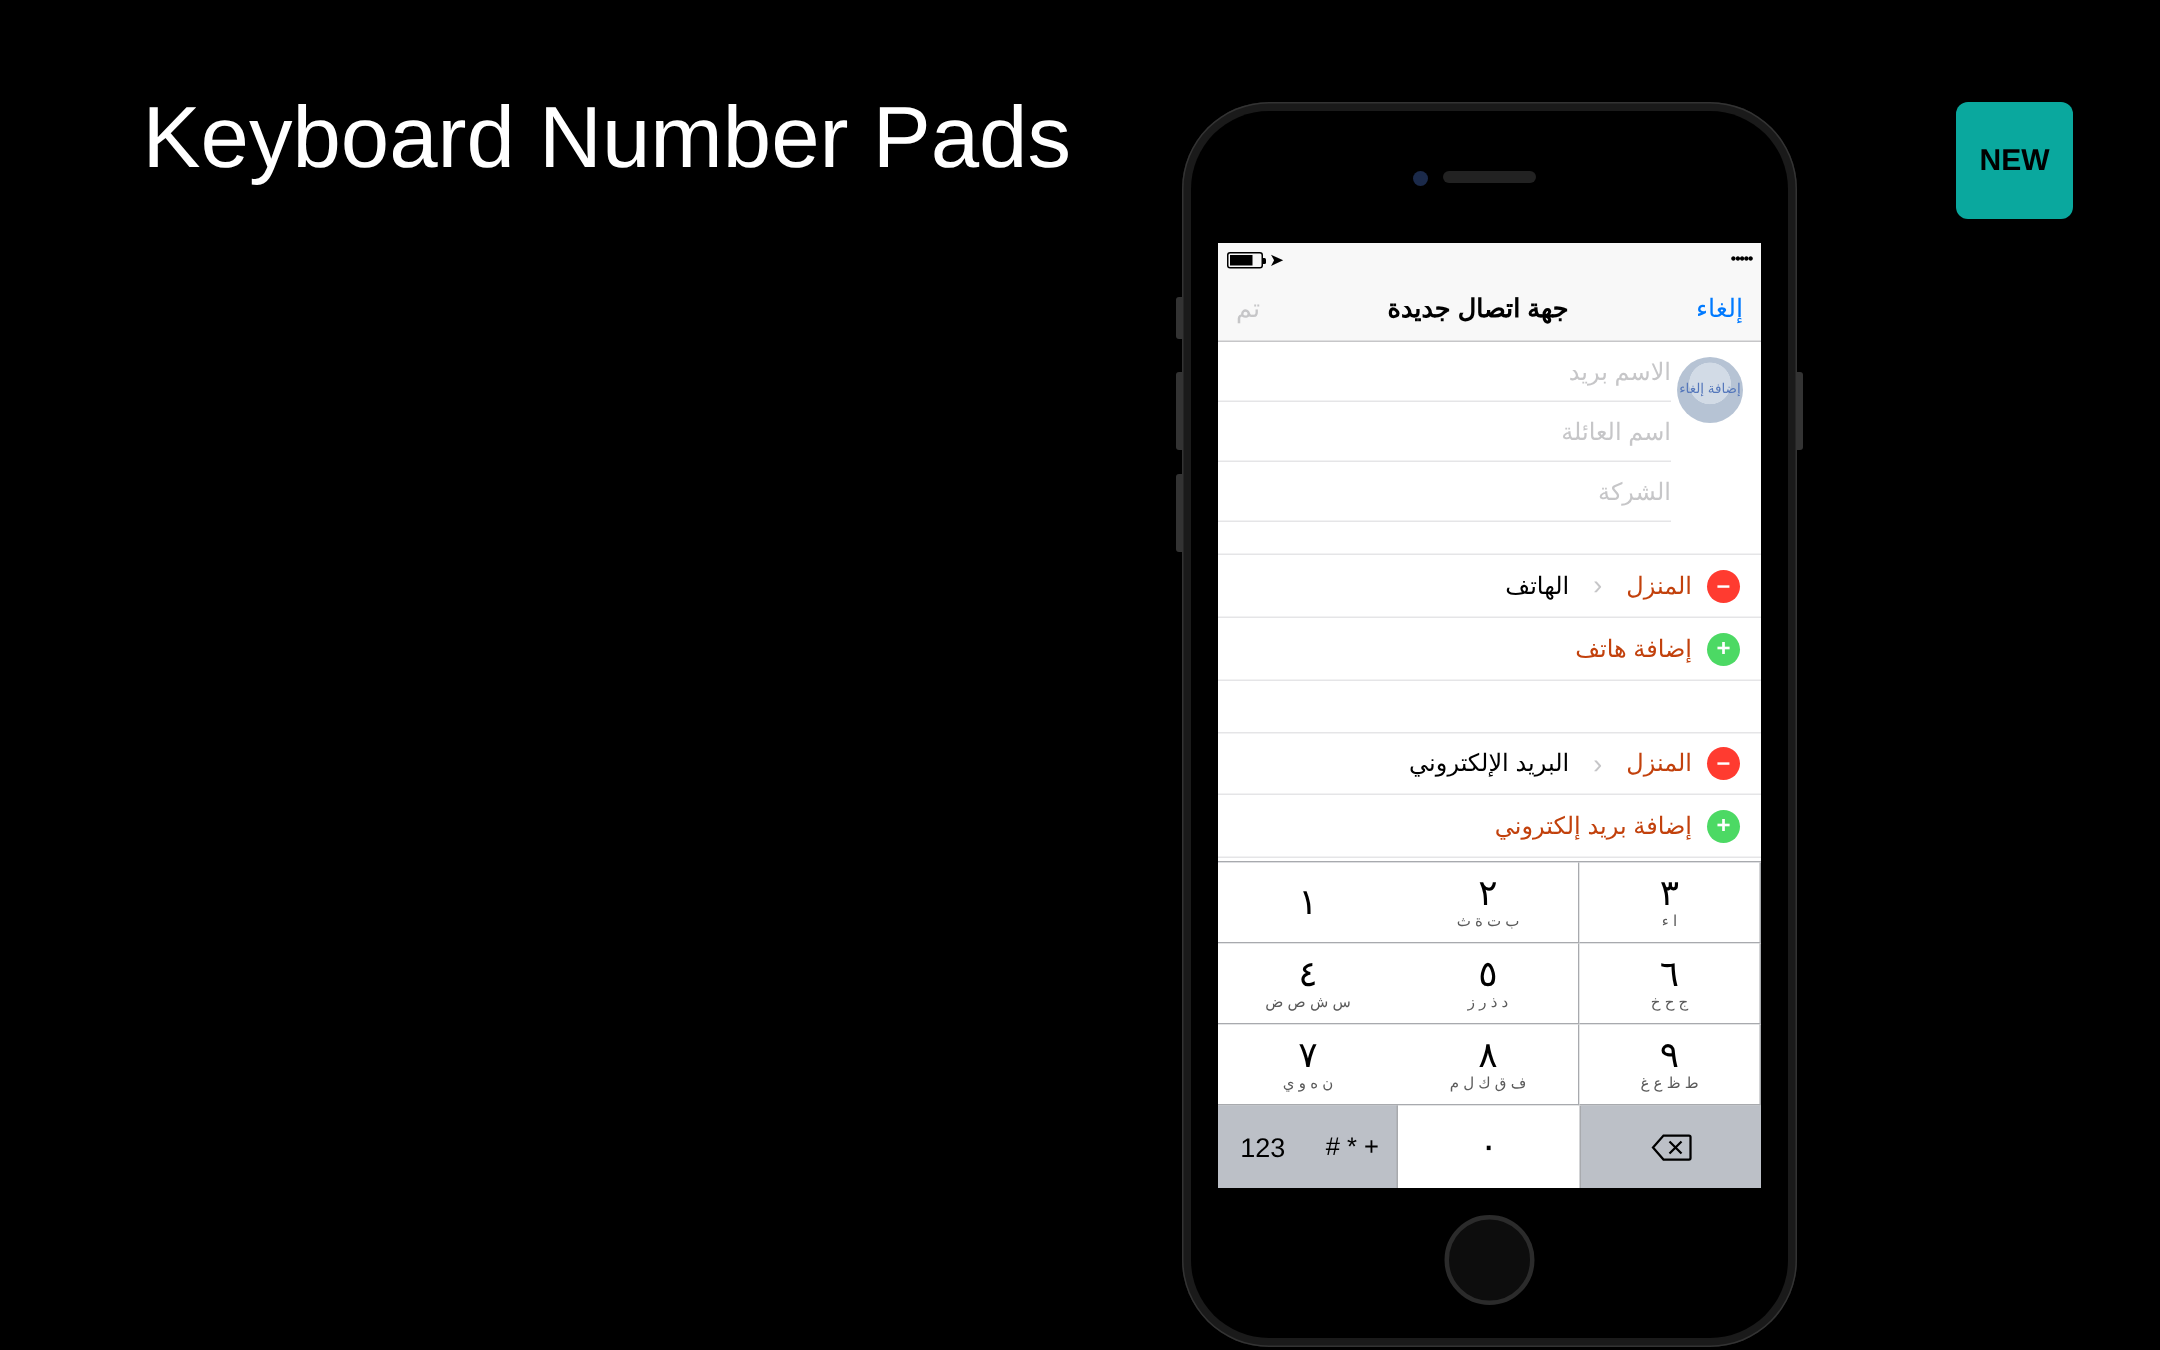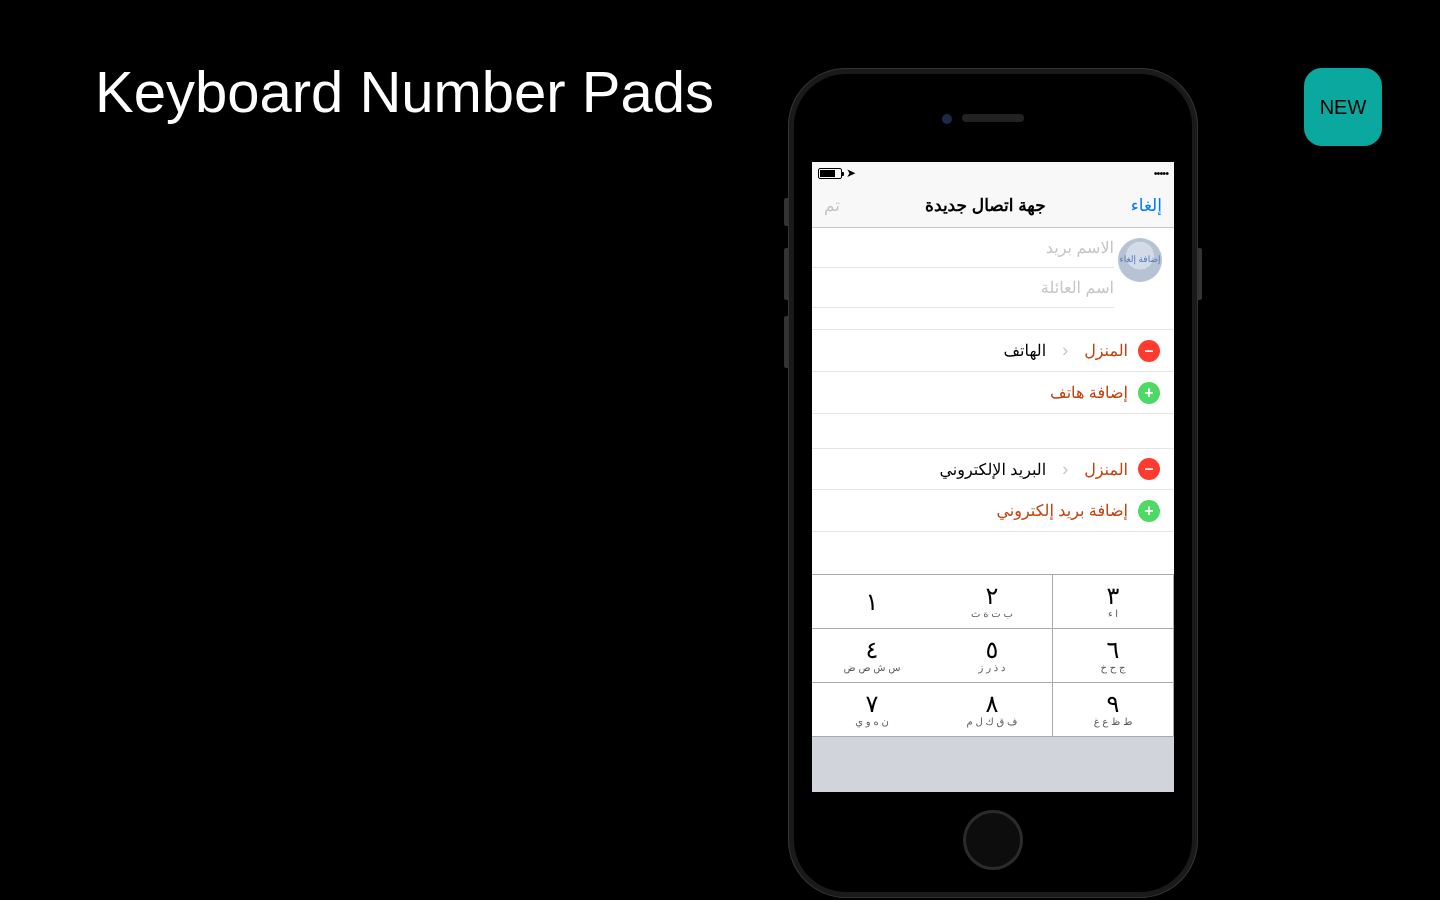--- a/index.html
+++ b/index.html
@@ -24,27 +24,27 @@
     font-size: 58px;
     font-weight: 300;
   }
   .badge {
     position: absolute;
     top: 48px;
     right: 38px;
     width: 78px;
     height: 78px;
     background: #0aa89e;
-    border-radius: 18px;
+    border-radius: 8px;
     display: flex;
     align-items: center;
     justify-content: center;
     color: #000;
     font-size: 20px;
-    font-weight: 400;
+    font-weight: 700;
   }
   
   .phone {
     position: absolute;
     top: 48px;
     left: 768px;
     width: 410px;
     height: 830px;
     background: #1a1a1a;
     border-radius: 58px;
@@ -237,20 +237,21 @@
         </div>
 
         <div class="form">
           <div class="form-top">
             <div class="photo">
               <div class="photo-circle">إضافة إلغاء</div>
             </div>
             <div class="fields">
               <div class="field-row no-left">الاسم بريد</div>
               <div class="field-row no-left">اسم العائلة</div>
+              <div class="field-row no-left">الشركة</div>
             </div>
           </div>
           <div class="spacer-row"></div>
 
           <div class="link-row">
             <div class="circle red">–</div>
             <span class="label-blue">المنزل</span>
             <span class="chev">‹</span>
             <span class="ph">الهاتف</span>
           </div>
@@ -308,17 +309,38 @@
               </div>
             <div class="kb-key">
                 <span class="dig">٨</span>
                 <span class="sub">ف ق ك ل م</span>
               </div>
             <div class="kb-key">
                 <span class="dig">٩</span>
                 <span class="sub">ط ظ ع غ</span>
               </div>
           </div>
+          <div class="kb-bottom">
+            <div class="half">
+              <div class="kb-key gray">
+                  <span class="dig kb-123">123</span>
+                </div>
+              <div class="kb-key gray">
+                  <span class="dig" style="font-size:17px">+ * #</span>
+                </div>
+            </div>
+            <div class="kb-key" style="flex:1">
+                <span class="dig">٠</span>
+              </div>
+            <div class="kb-key gray" style="flex:1;border-right:none">
+              <span class="del-icon">
+                <svg viewBox="0 0 28 20">
+                    <path d="M9 2 L26 2 Q27 2 27 3 L27 17 Q27 18 26 18 L9 18 L2 10 Z" fill="none" stroke="#000" stroke-width="1.5"></path>
+                    <path d="M13 6 L21 14 M21 6 L13 14" stroke="#000" stroke-width="1.5" fill="none"></path>
+                  </svg>
+              </span>
+            </div>
+          </div>
         </div>
       </div>
     </div>
   </div>
 </div>
 
 </body></html>

